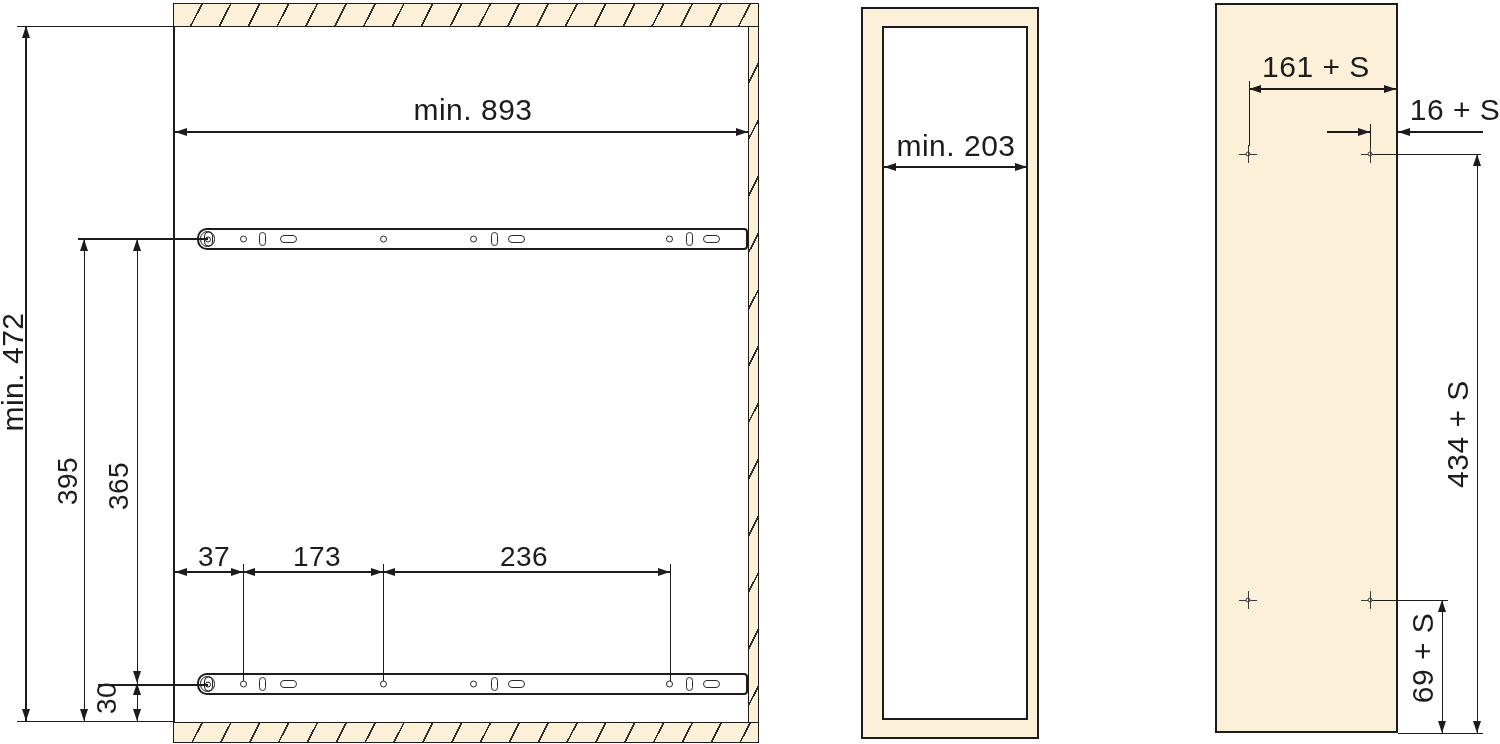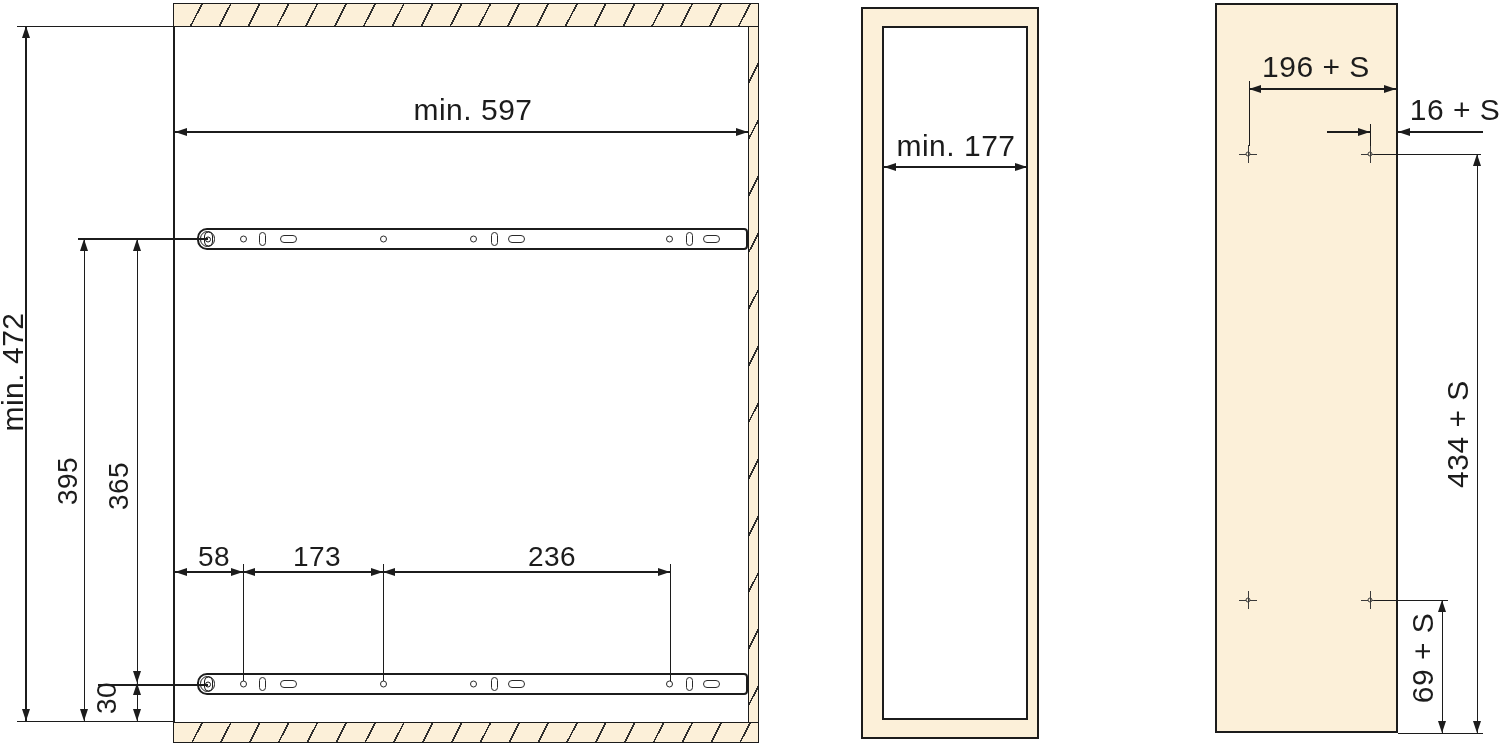--- a/index.html
+++ b/index.html
@@ -95,71 +95,71 @@
     <span class="hole-c" style="left:180.5px;"></span>
     <span class="hole-c" style="left:270.5px;"></span>
     <span class="hole-vs" style="left:291.5px;"></span>
     <span class="hole-hs" style="left:308.5px;"></span>
     <span class="hole-c" style="left:466.5px;"></span>
     <span class="hole-vs" style="left:486.5px;"></span>
     <span class="hole-hs" style="left:503.5px;"></span>
   </div>
 
   <div class="dimh" style="left:175px; top:131px; width:573px;"></div>
-  <div class="dlabel big" style="left:473px; top:110px;">min. 597</div>
+  <div class="dlabel big" style="left:473px; top:110px;">min. 893</div>
 
   <div class="dimv" style="left:25px; top:26px; height:695px;"></div>
   <div class="dlabel big rot" style="left:13px; top:372px;">min. 472</div>
 
   <div class="dimv" style="left:83.5px; top:239px; height:482px;"></div>
   <div class="dlabel rot" style="left:68px; top:481px;">395</div>
 
   <div class="dimv" style="left:136.5px; top:239px; height:444px;"></div>
   <div class="dlabel rot" style="left:119px; top:486px;">365</div>
 
   <div class="dimv" style="left:136.5px; top:683px; height:38px;"></div>
   <div class="dlabel rot" style="left:107px; top:698px;">30</div>
 
   <div class="dimh" style="left:175px; top:571px; width:68px;"></div>
-  <div class="dlabel" style="left:214px; top:557px;">58</div>
+  <div class="dlabel" style="left:214px; top:557px;">37</div>
   <div class="dimh" style="left:243px; top:571px; width:140px;"></div>
   <div class="dlabel" style="left:317px; top:557px;">173</div>
   <div class="dimh" style="left:383px; top:571px; width:287px;"></div>
-  <div class="dlabel" style="left:524px; top:557px;margin-left:28px;">236</div>
+  <div class="dlabel" style="left:524px; top:557px;">236</div>
 
   <div class="line-v" style="left:242.5px; top:564px; height:117px;"></div>
   <div class="line-v" style="left:382.5px; top:564px; height:117px;"></div>
   <div class="line-v" style="left:669.5px; top:564px; height:117px;"></div>
   <div class="line-h" style="left:78px; top:238px; width:130px;"></div>
   <div class="line-h" style="left:98px; top:684px; width:110px;"></div>
   <div class="line-h" style="left:17px; top:25.5px; width:157px;"></div>
   <div class="line-h" style="left:17px; top:720.5px; width:157px;"></div>
 
   <div class="panel" style="left:861px; top:7px; width:178px; height:732px;"></div>
   <div class="opening" style="left:882px; top:26px; width:146px; height:694px;"></div>
   <div class="dimh" style="left:884px; top:166px; width:143px;"></div>
-  <div class="dlabel big" style="left:956px; top:146px;">min. 177</div>
+  <div class="dlabel big" style="left:956px; top:146px;">min. 203</div>
 
   <div class="panel" style="left:1215px; top:3px; width:183px; height:730px;"></div>
 
   <div class="drill" style="left:1248px; top:154px;">
       <span class="dot"></span>
     </div>
   <div class="drill" style="left:1370px; top:154px;">
       <span class="dot"></span>
     </div>
   <div class="drill" style="left:1248px; top:600px;">
       <span class="dot"></span>
     </div>
   <div class="drill" style="left:1370px; top:600px;">
       <span class="dot"></span>
     </div>
 
   <div class="dimh" style="left:1249px; top:88px; width:147px;"></div>
-  <div class="dlabel big" style="left:1316px; top:67px;">196 + S</div>
+  <div class="dlabel big" style="left:1316px; top:67px;">161 + S</div>
   <div class="line-v" style="left:1248.5px; top:81px; height:65px;"></div>
 
   <div class="dimh no-left" style="left:1327px; top:131px; width:43px;"></div>
   <div class="line-v" style="left:1369.5px; top:124px; height:22px;"></div>
   <div class="dimh no-right" style="left:1398px; top:131px; width:85px;"></div>
   <div class="dlabel big" style="left:1455px; top:110px;">16 + S</div>
 
   <div class="line-h" style="left:1374px; top:153.5px; width:107px;"></div>
   <div class="dimv" style="left:1476.5px; top:154px; height:579px;"></div>
   <div class="dlabel big rot" style="left:1458px; top:434px;">434 + S</div>

